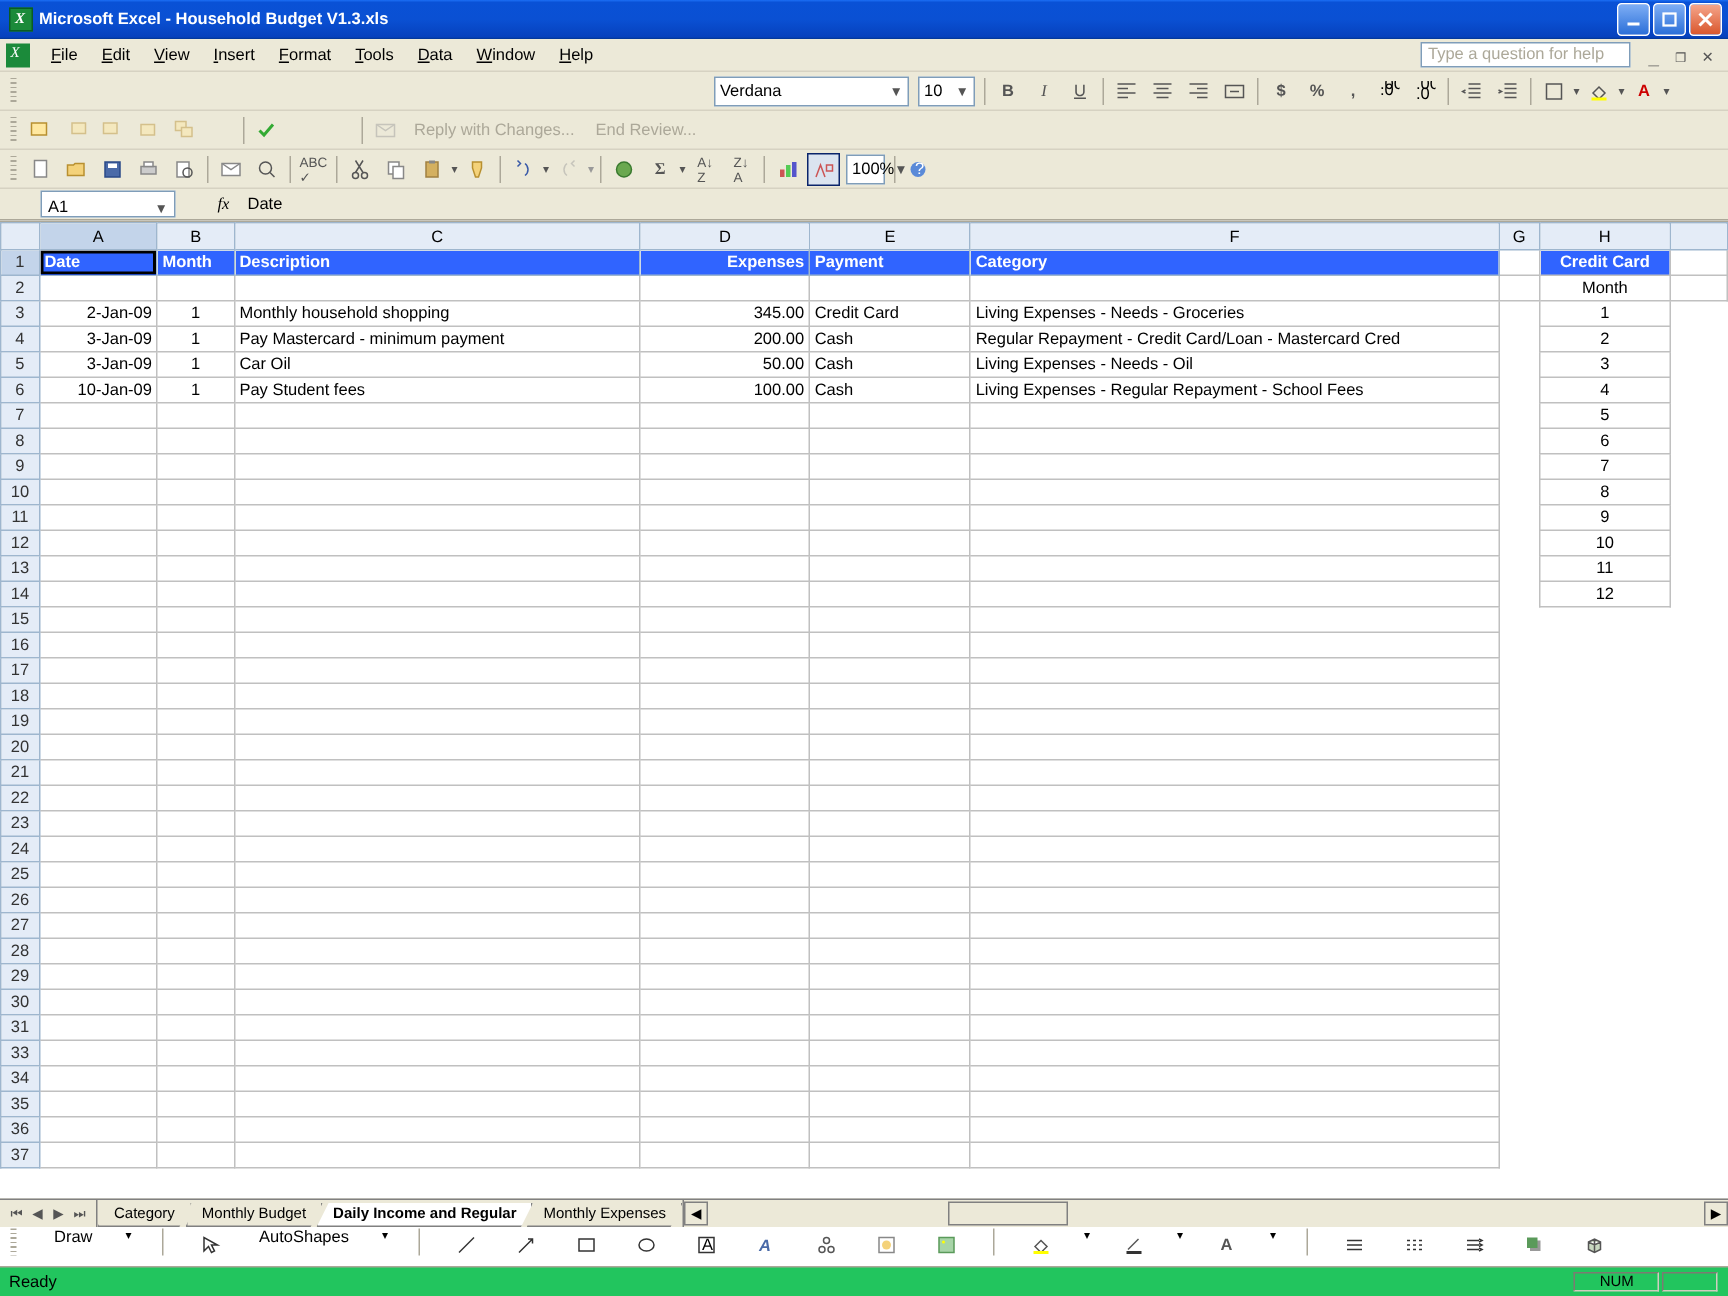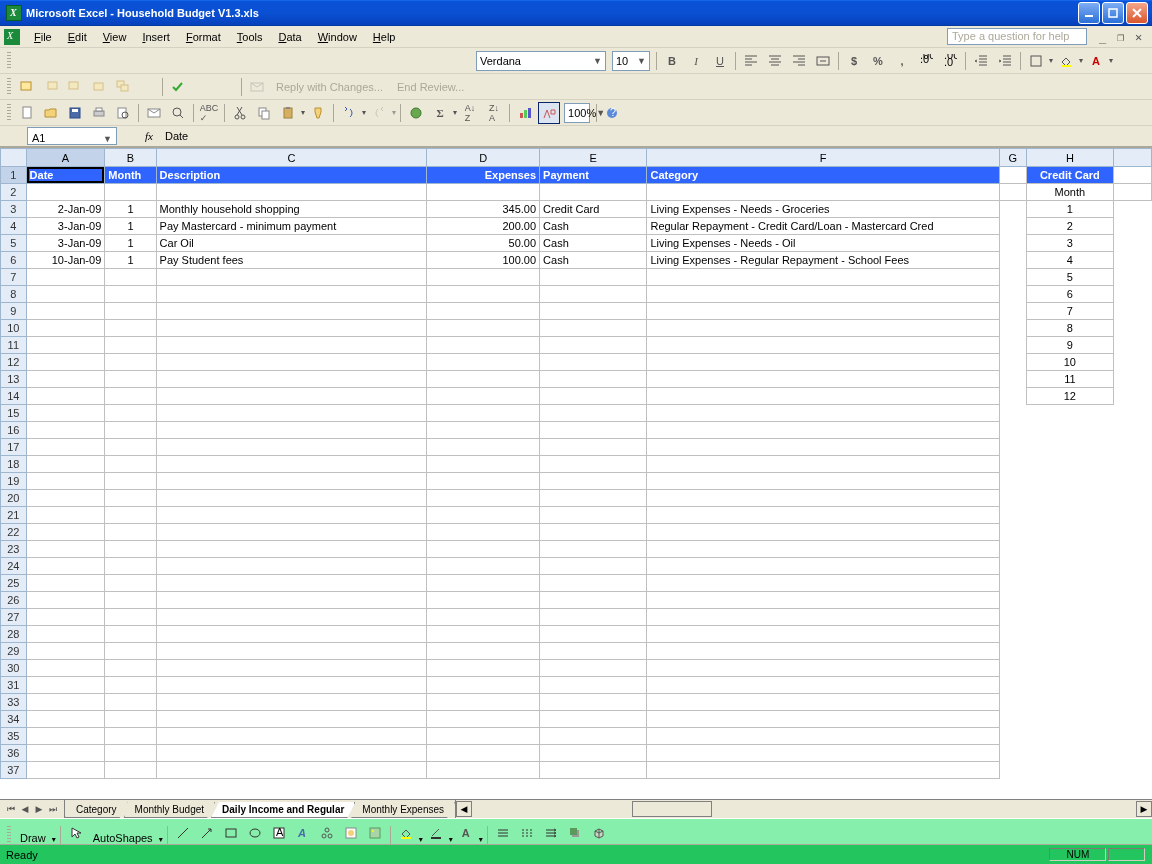--- a/index.html
+++ b/index.html
@@ -74,21 +74,21 @@
 .tabs{display:flex;align-items:flex-end;height:100%;position:relative}
 .tab{position:relative;padding:2px 10px;background:#fff;border:1px solid #808080;border-top:none;margin-left:-4px;clip-path:polygon(8px 0,100% 0,calc(100% - 8px) 100%,0 100%);font-size:10px}
 .tab:first-child{margin-left:0}
 .tab.active{font-weight:bold;background:#fff;z-index:2}
 .tab.inactive{background:#ece9d8}
 .hscroll-track{flex:1;background:#ece9d8;border-left:1px solid #808080;display:flex;align-items:center}
 .hscroll-track .sbtn{width:16px;height:16px;background:#ece9d8;border:1px solid #808080;display:flex;align-items:center;justify-content:center;font-size:9px}
 .hscroll-track .thumb{width:80px;height:16px;background:#ece9d8;border:1px solid #808080;margin-left:160px}
 
 
-.drawbar{height:26px;background:#86efac;display:flex;align-items:flex-end;padding:0 4px;border-top:1px solid #fff;gap:2px}
+.drawbar{height:26px;background:#ffffff;display:flex;align-items:flex-start;padding:0 4px;border-top:1px solid #fff;gap:18px}
 .drawbar .lbl{padding:0 4px}
 
 
 .status{height:20px;background:#22c55e;display:flex;align-items:center;padding:0 6px;border-top:1px solid #aca899}
 .status .spacer{flex:1}
 .status .cell{border:1px inset #d1cdbf;padding:0 16px;margin:0 1px;font-size:10px}
 
 
 .cA{width:80px}.cB{width:52px}.cC{width:276px}.cD{width:116px}.cE{width:110px}.cF{width:356px}.cG{width:28px}.cH{width:88px}.cI{width:40px}
 

